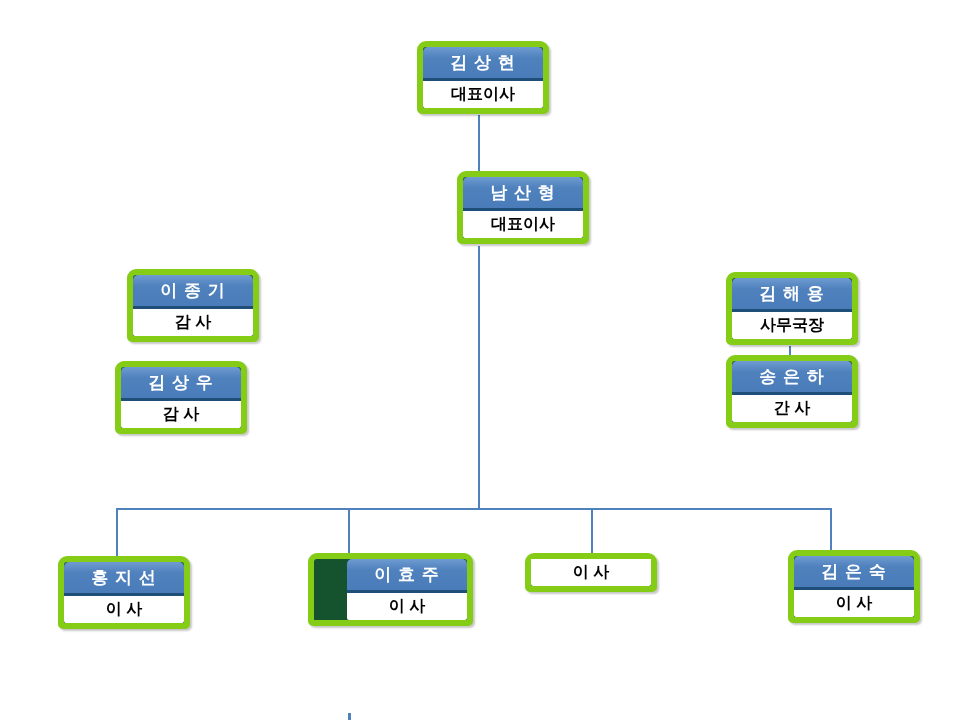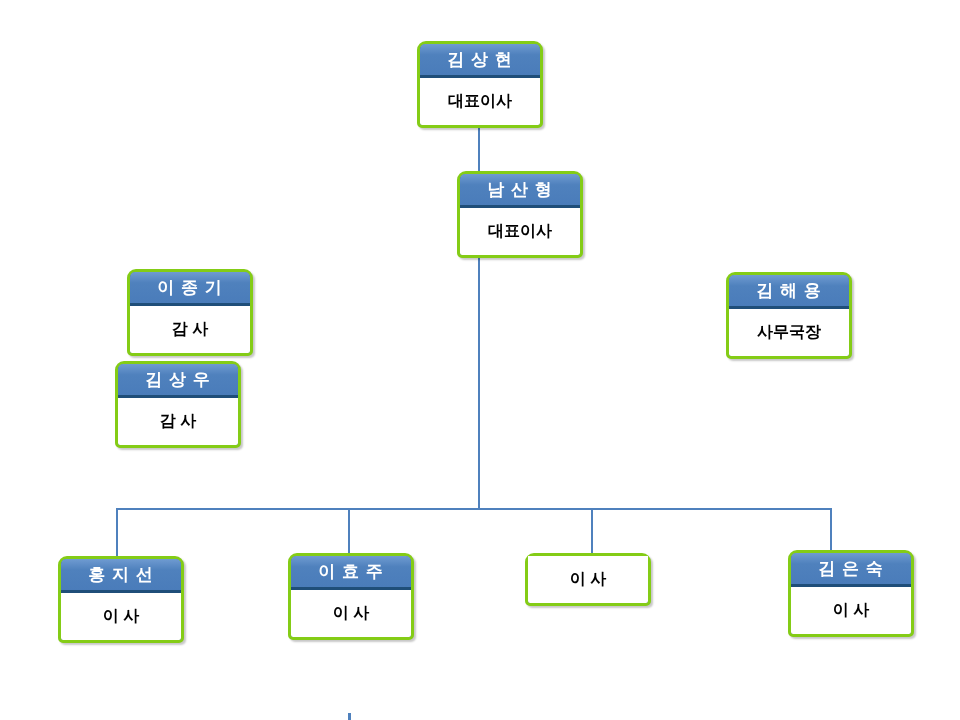--- a/index.html
+++ b/index.html
@@ -11,60 +11,60 @@
     position: relative;
     width: 960px;
     height: 720px;
     background: #ffffff;
     overflow: hidden;
   }
   
   .node {
     position: absolute;
     width: 120px;
-    border: 3px solid #84cc16;
+    border: 6px solid #84cc16;
     border-radius: 9px 9px 5px 5px;
     background: #14532d;
     box-shadow: 2px 2px 2px rgba(0,0,0,0.22);
   }
   .node .name {
     height: 31px;
     display: flex;
     align-items: center;
     justify-content: center;
     background: linear-gradient(to bottom, #6f9bd1 0%, #4f81bd 35%, #4a7cba 100%);
     color: #ffffff;
     font-weight: bold;
     font-size: 17px;
     letter-spacing: 1px;
     border-bottom: 3px solid #1f4e79;
     border-radius: 5px 5px 0 0;
     white-space: nowrap;
   }
   .node .role {
-    height: 47px;
+    height: 27px;
     display: flex;
     align-items: center;
     justify-content: center;
     background: #ffffff;
     color: #000000;
     font-weight: bold;
     font-size: 16px;
     border-radius: 0 0 2px 2px;
     white-space: nowrap;
   }
   
   .n0 { left: 417px; top:  41px; }
   .n1 { left: 417px; top: 171px; margin-left: 40px; }
   .n2 { left: 115px; top: 269px; margin-left: 12px; }
   .n3 { left: 115px; top: 361px; }
   .n4 { left: 726px; top: 272px; text-align: right; }
   .n5 { left: 726px; top: 355px; }
   .n6 { left:  58px; top: 556px; text-align: right; }
-  .n7 { left: 288px; top: 553px; }
+  .n7 { left: 308px; top: 553px; padding-left: 33px; }
   .n8 { left: 525px; top: 553px; }
   .n9 { left: 788px; top: 550px; }
   
   .conn {
     position: absolute;
     background: #4f81bd;
   }
   .c-ceo-standing   { left: 478px; top: 115px; width: 2px;  height: 56px; }
   .c-standing-bus   { left: 478px; top: 246px; width: 2px;  height: 263px; }
   .c-bus-horizontal { left: 116px; top: 508px; width: 716px; height: 2px; }
@@ -108,20 +108,24 @@
   <div class="node n3">
     <div class="name">김 상 우</div>
     <div class="role">감 사</div>
   </div>
 
   <div class="node n4">
     <div class="name">김 해 용</div>
     <div class="role">사무국장</div>
   </div>
 
+  <div class="node n5">
+    <div class="name">송 은 하</div>
+    <div class="role">간 사</div>
+  </div>
 
   <div class="node n6">
     <div class="name">홍 지 선</div>
     <div class="role">이 사</div>
   </div>
 
   <div class="node n7">
     <div class="name">이 효 주</div>
     <div class="role">이 사</div>
   </div>

